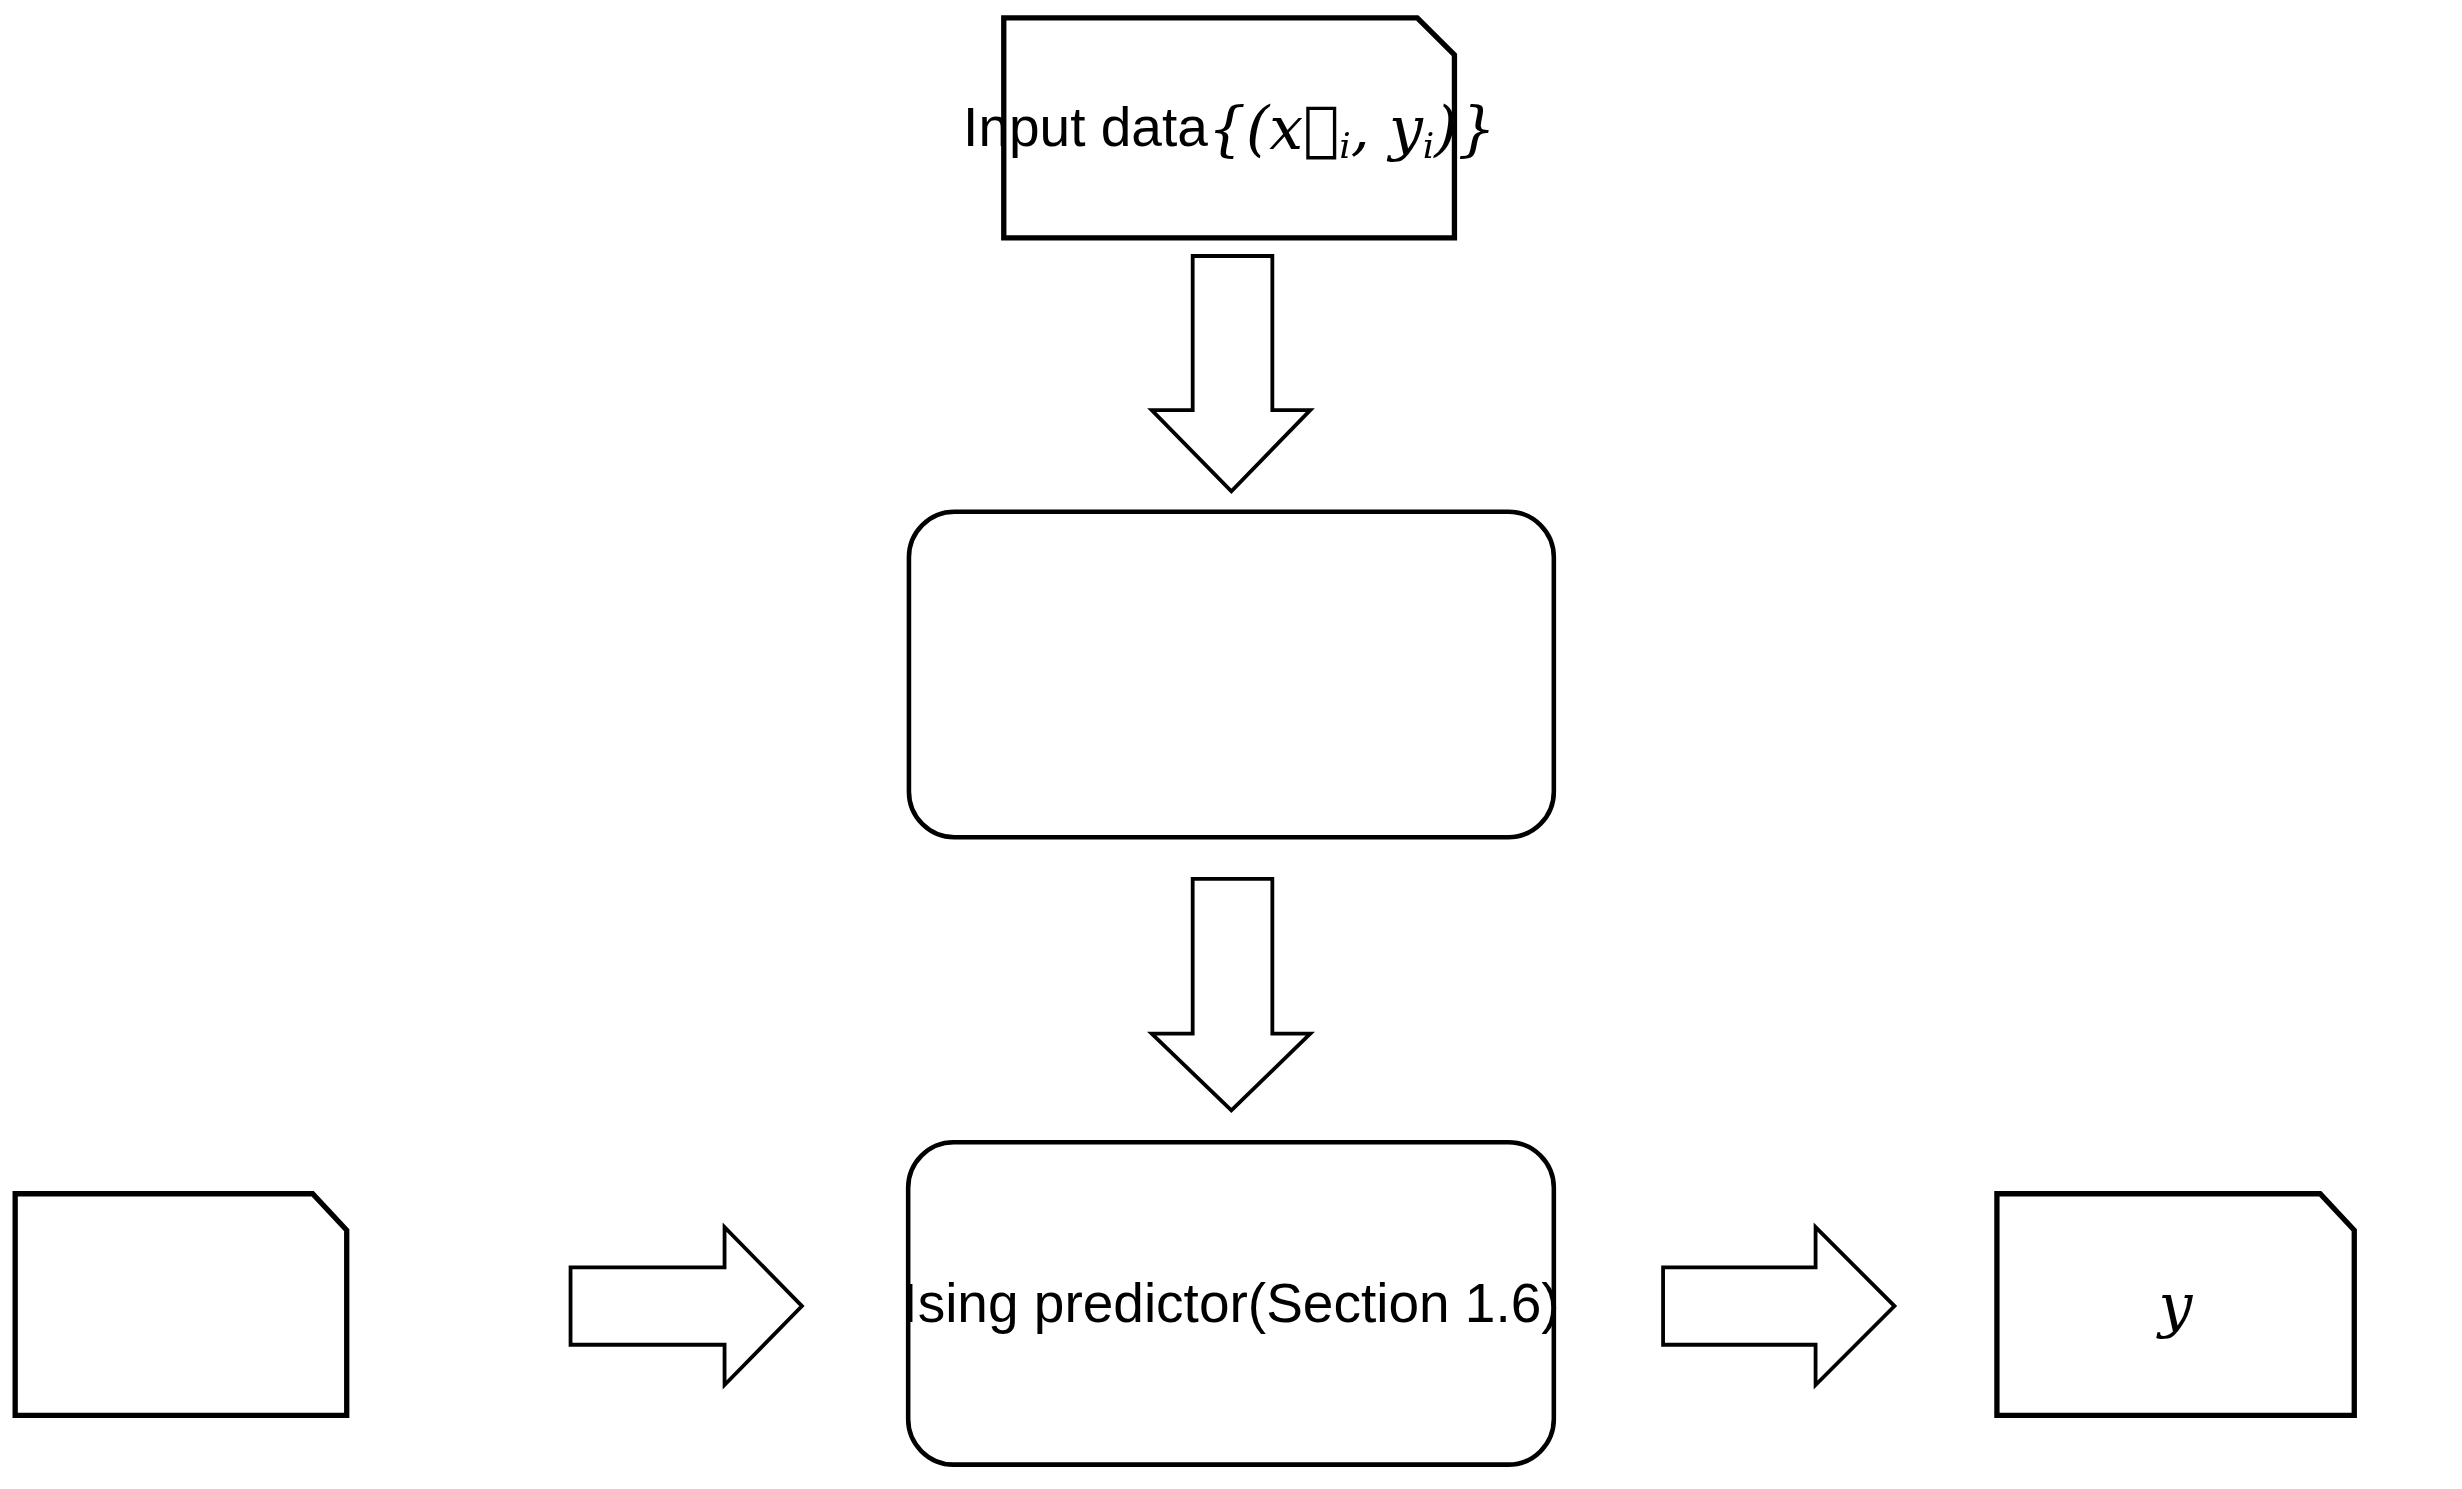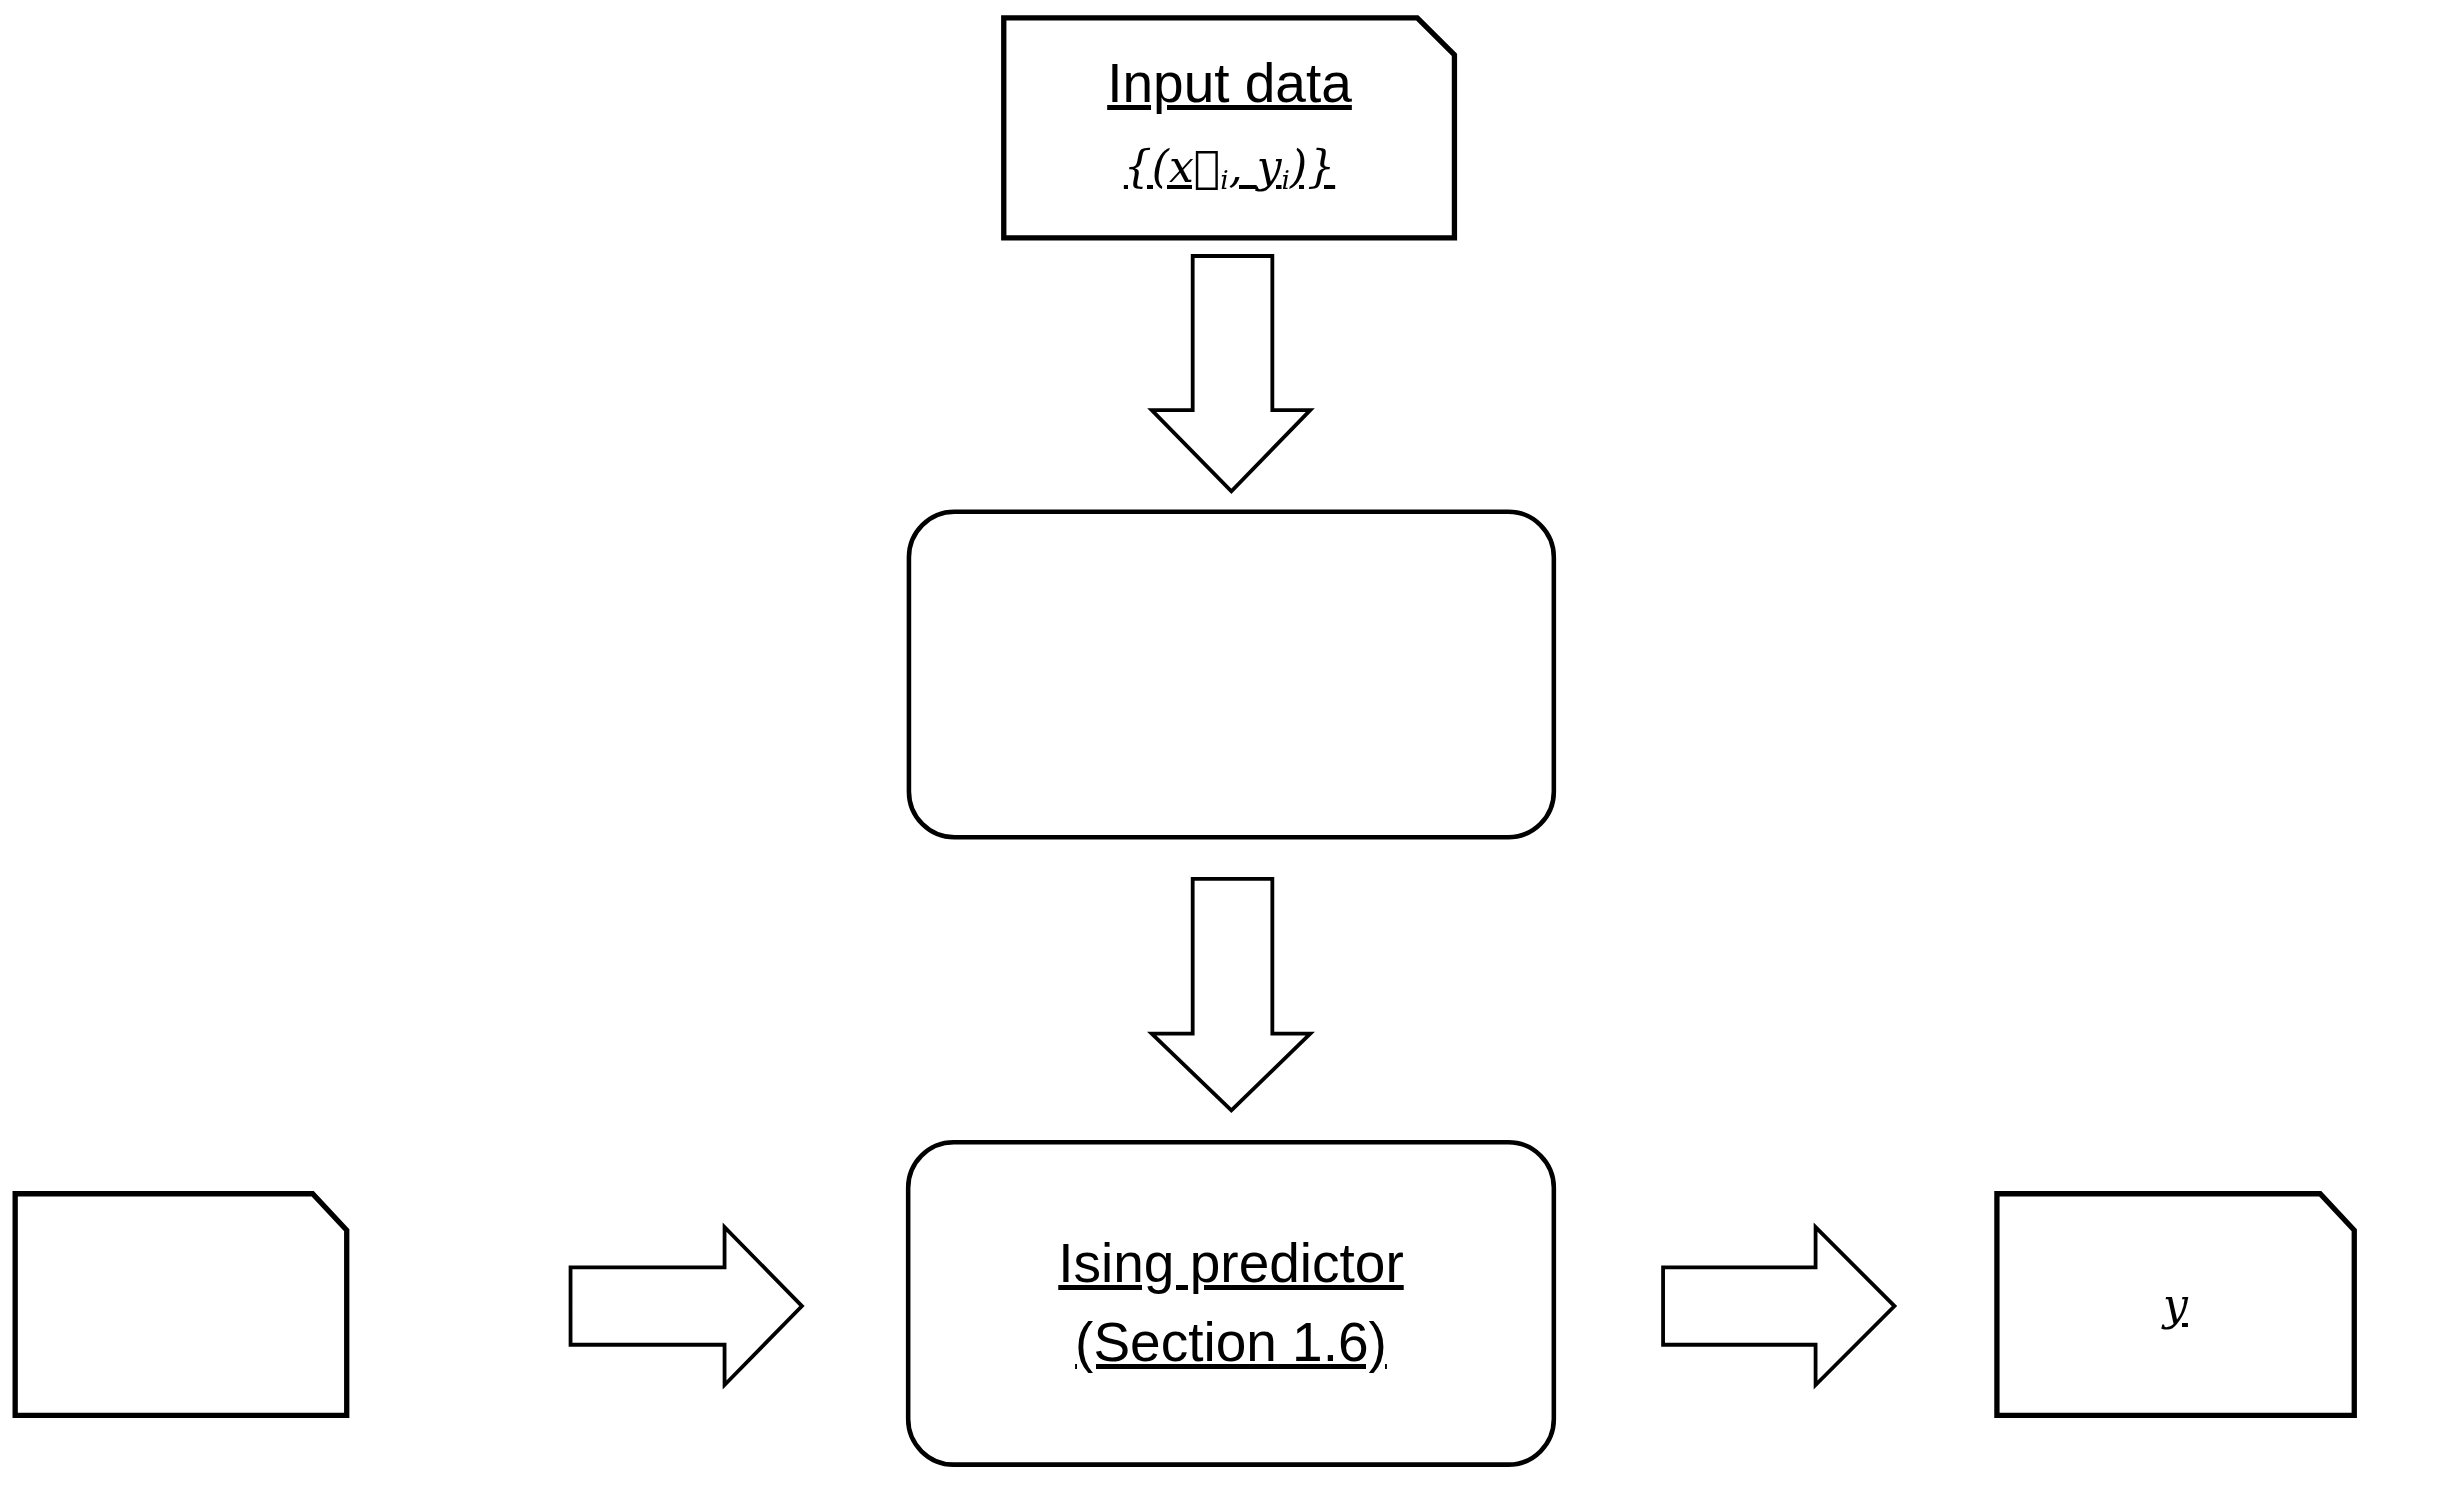--- a/index.html
+++ b/index.html
@@ -34,39 +34,38 @@
   }
   .arrow-shape {
     fill: #ffffff;
     stroke: #000000;
     stroke-width: 5;
     stroke-linejoin: miter;
   }
   .node-text {
     position: absolute;
     display: flex;
-    flex-direction: column;
+    flex-direction: row;
     align-items: center;
     justify-content: center;
     text-align: center;
     color: #000000;
-    text-decoration: underline;
   }
   .label {
     display: block;
     font-family: "Liberation Sans", "DejaVu Sans", sans-serif;
     font-size: 55px;
     line-height: 79px;
     white-space: nowrap;
   }
   .math {
     display: block;
     font-family: "DejaVu Serif", "Liberation Serif", serif;
     font-style: italic;
-    font-size: 44px;
+    font-size: 60px;
     line-height: 88px;
     white-space: nowrap;
   }
   .math sub {
     font-size: 0.6em;
     line-height: 0;
     vertical-align: -0.25em;
   }
   #input-text      { left: 1004px; top: 17.5px;   width: 451px; height: 220px; }
   #select-text     { left: 909px; top: 511px;  width: 645px; height: 326px; }

